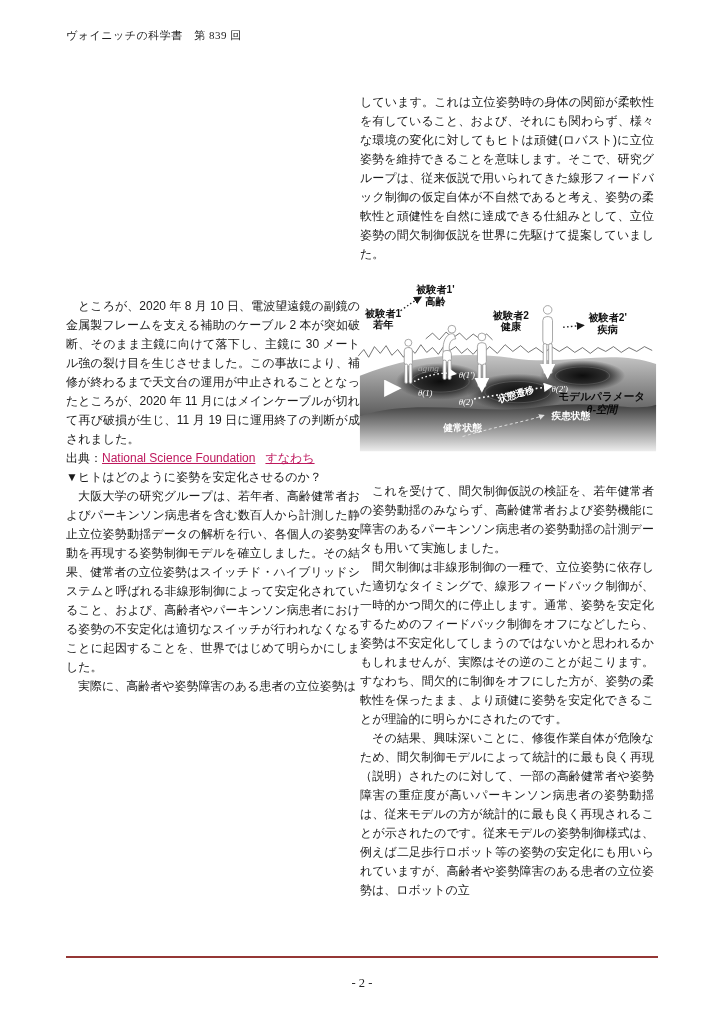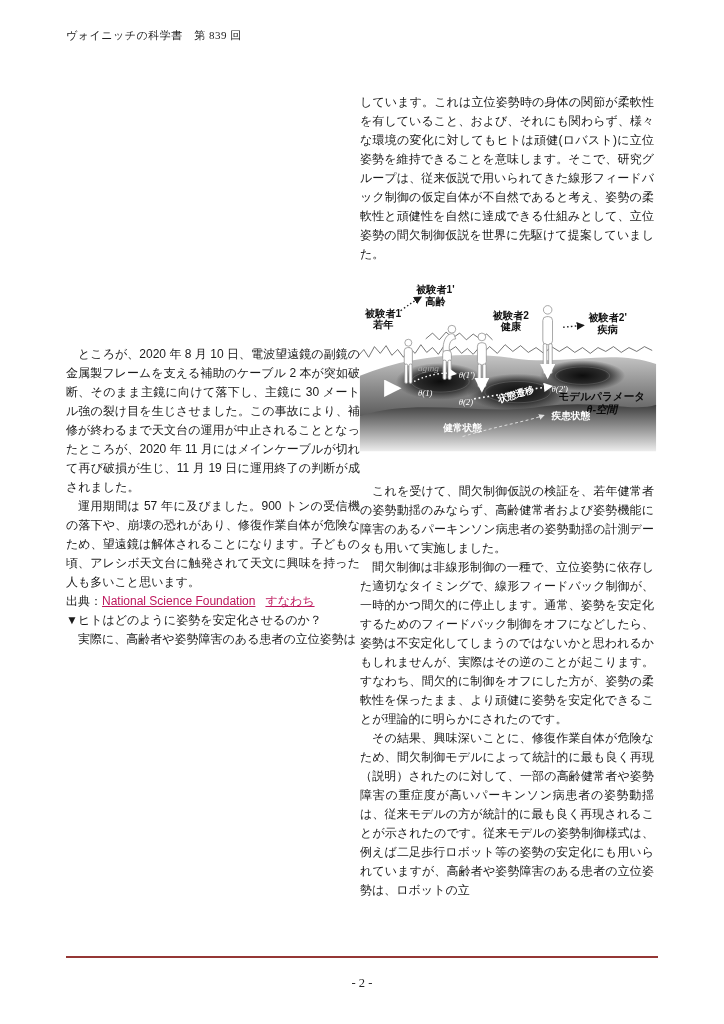--- a/index.html
+++ b/index.html
@@ -34,23 +34,23 @@
 <body>
 
 <div class="page">
 
   <div class="doc-header">ヴォイニッチの科学書　第 839 回</div>
 
   <div class="columns">
 
     <div class="col">
       <p class="indent">ところが、2020 年 8 月 10 日、電波望遠鏡の副鏡の金属製フレームを支える補助のケーブル 2 本が突如破断、そのまま主鏡に向けて落下し、主鏡に 30 メートル強の裂け目を生じさせました。この事故により、補修が終わるまで天文台の運用が中止されることとなったところが、2020 年 11 月にはメインケーブルが切れて再び破損が生じ、11 月 19 日に運用終了の判断が成されました。</p>
-      <p class="indent">運用期間は 57 年に及びました。900 トンの受信機の落下や、崩壊の恐れがあり、修復作業自体が危険なため、望遠鏡は解体されることになります。子どもの頃、アレシボ天文台に触発されて天文に興味を持った人も多いこと思います。</p>
       <p class="source-line"><span>出典：</span><a class="doc-link">National Science Foundation</a><span class="link-gap"></span><a class="doc-link">すなわち</a></p>
       <p class="section-heading">▼ヒトはどのように姿勢を安定化させるのか？</p>
+      <p class="indent">大阪大学の研究グループは、若年者、高齢健常者およびパーキンソン病患者を含む数百人から計測した静止立位姿勢動揺データの解析を行い、各個人の姿勢変動を再現する姿勢制御モデルを確立しました。その結果、健常者の立位姿勢はスイッチド・ハイブリッドシステムと呼ばれる非線形制御によって安定化されていること、および、高齢者やパーキンソン病患者における姿勢の不安定化は適切なスイッチが行われなくなることに起因することを、世界ではじめて明らかにしました。</p>
       <p class="indent">実際に、高齢者や姿勢障害のある患者の立位姿勢は</p>
     </div>
 
     <div class="col">
       <p>しています。これは立位姿勢時の身体の関節が柔軟性を有していること、および、それにも関わらず、様々な環境の変化に対してもヒトは頑健(ロバスト)に立位姿勢を維持できることを意味します。そこで、研究グループは、従来仮説で用いられてきた線形フィードバック制御の仮定自体が不自然であると考え、姿勢の柔軟性と頑健性を自然に達成できる仕組みとして、立位姿勢の間欠制御仮説を世界に先駆けて提案していました。</p>
 
       <div class="fig-wrap">
         <svg width="300" height="174" viewBox="0 0 310 178">
           <defs>
             <linearGradient id="sheetG" x1="0" y1="0" x2="0" y2="1">

